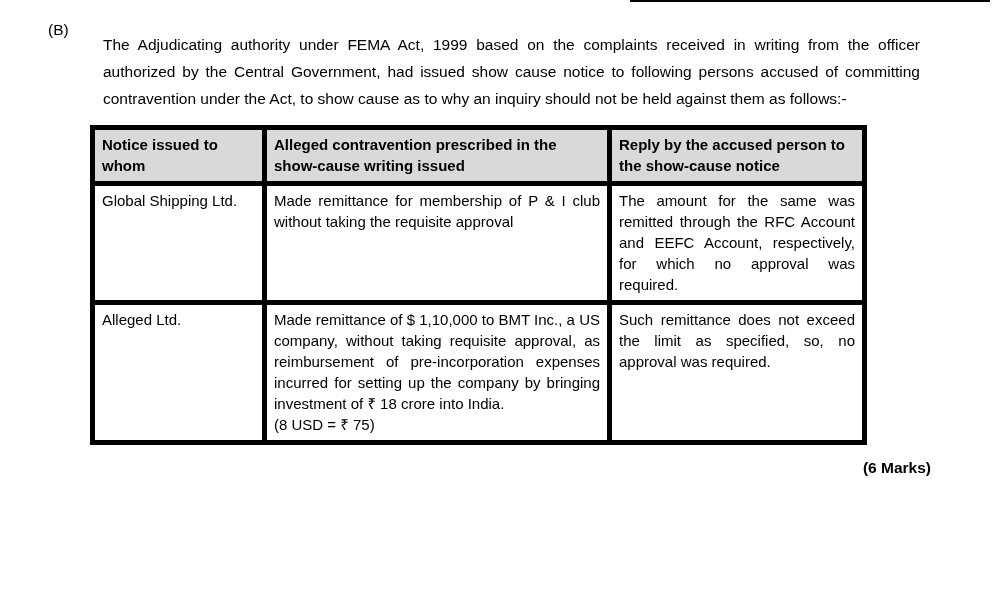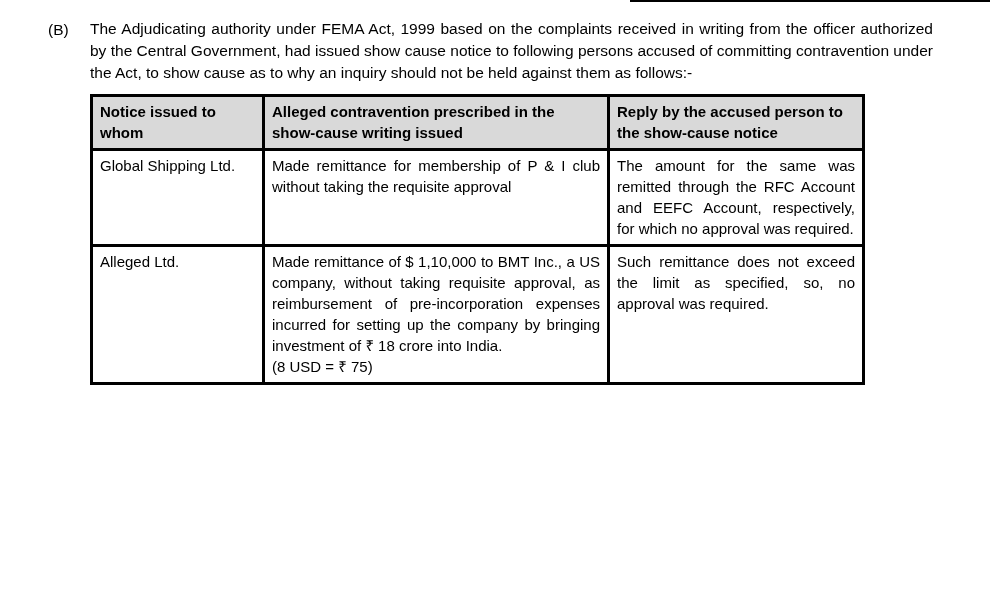--- a/index.html
+++ b/index.html
@@ -39,35 +39,35 @@
     flex: 0 0 42px;
     font-size: 15.5px;
     line-height: 23px;
     padding-top: 0;
   }
   .qbody {
     flex: 1 1 auto;
   }
   .intro {
     font-size: 15.5px;
-    line-height: 22px;
+    line-height: 27px;
     text-align: justify;
     text-justify: inter-word;
-    margin: 0;
+    margin: 13px;
   }
   table.case-table {
     border-collapse: collapse;
     margin-top: 10px;
     margin-left: 0;
     width: 772px;
     table-layout: fixed;
   }
   table.case-table th,
   table.case-table td {
-    border: 3px solid #000000;
+    border: 5px solid #000000;
     vertical-align: top;
     padding: 4px 7px 5px 7px;
     font-size: 15px;
     line-height: 21px;
   }
   table.case-table thead th {
     background: #d9d9d9;
     font-weight: bold;
     text-align: left;
   }
@@ -129,17 +129,18 @@
             <td class="justify">
               <span class="cellline">Made remittance of $ 1,10,000 to BMT Inc., a US company, without taking requisite approval, as reimbursement of pre-incorporation expenses incurred for setting up the company by bringing investment of ₹ 18 crore into India.</span>
               <span class="cellline">(8 USD = ₹ 75)</span>
             </td>
             <td class="justify">Such remittance does not exceed the limit as specified, so, no approval was required.</td>
           </tr>
         </tbody>
       </table>
 
 
+      <div class="marks">(6 Marks)</div>
 
     </div>
   </div>
 
 </div>
 
 </body></html>

